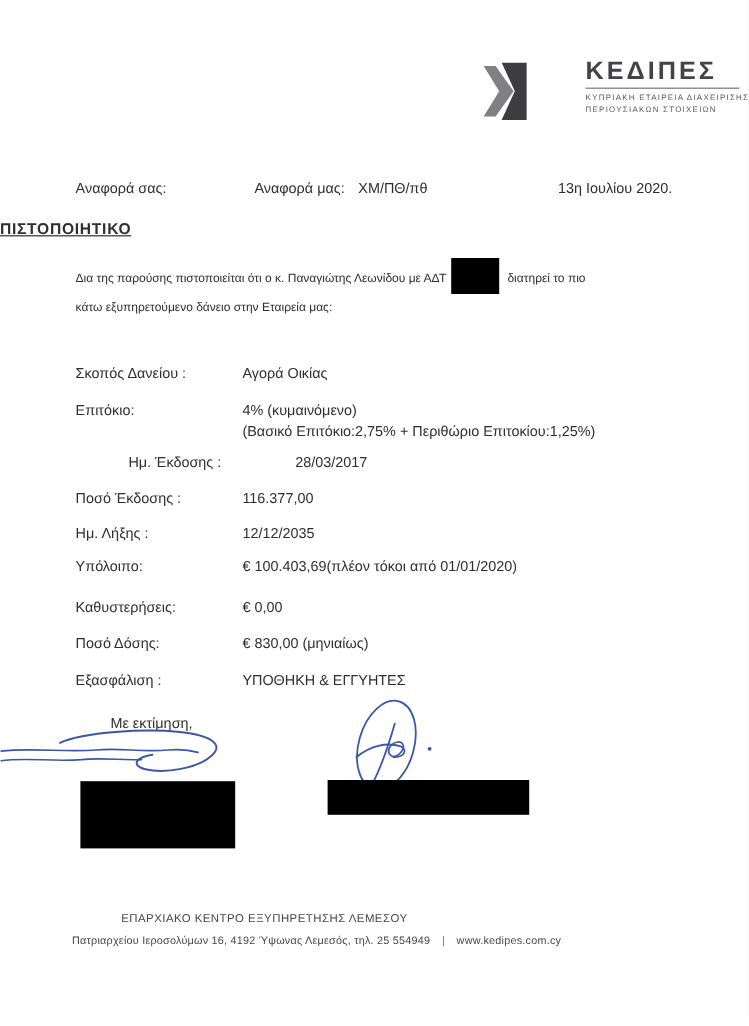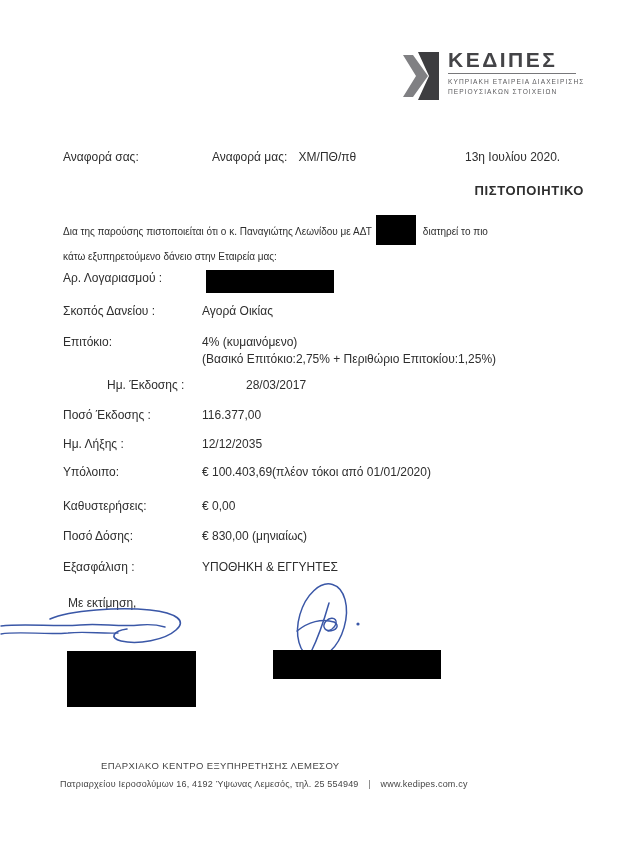--- a/index.html
+++ b/index.html
@@ -24,57 +24,57 @@
   .logo-rule{height:1px;background:#77777a;margin:3px 0 3px 0;width:128px;}
   .logo-sub{
     font-size:6.6px;letter-spacing:1.05px;color:#5a5a5d;line-height:1.45;
     white-space:nowrap;
   }
 
   
   .without-prejudice{font-size:12.5px;font-weight:bold;letter-spacing:.2px;white-space:nowrap;}
   .refs{font-size:12px;}
   .doc-title{
-    width:584px;text-align:right;font-size:13px;font-weight:bold;
-    letter-spacing:.6px;
+    width:584px;text-align:left;font-size:13px;font-weight:bold;
+    text-decoration:underline;letter-spacing:.6px;
   }
 
   
   .intro-line{font-size:10px;white-space:nowrap;line-height:24px;}
   .redact-inline{
     display:inline-block;width:40px;height:30px;background:#000;
     vertical-align:-10px;margin:0 7px 0 4px;
   }
 
   
   .frow{left:63px;font-size:12px;white-space:nowrap;line-height:17px;}
   .flabel{display:inline-block;width:139px;vertical-align:top;}
   .fvalue{display:inline-block;vertical-align:top;}
   .redact-account{
     display:inline-block;width:128px;height:23px;background:#000;
     vertical-align:-4px;margin-left:4px;
   }
 
-  .closing{font-size:12px;}
+  .closing{font-size:12px;margin-left:24px;}
 
   .redact-box{background:#000;}
 
   
   .footer-line1{font-size:9.5px;letter-spacing:.4px;color:#454545;white-space:nowrap;}
   .footer-line2{font-size:9px;letter-spacing:.2px;color:#454545;white-space:nowrap;}
   .footer-line2 .sep{margin:0 7px;color:#6a6a6a;}
 
   svg{display:block;}
 </style>
 </head>
 <body>
 
 <div class="page">
 
-  <div class="abs logo" style="left:403px;top:49px;">
+  <div class="abs logo" style="left:403px;top:49px;gap:40px;">
     <div class="logo-icon">
       <svg width="36" height="48" viewBox="0 0 36 48">
         <polygon points="0,3 10,3 25,24 10,45 0,45 13,24" fill="#808083"></polygon>
         <polygon points="15,0 36,0 36,48 15,48 26,24" fill="#3d3d40"></polygon>
       </svg>
     </div>
     <div>
       <div class="logo-name">ΚΕΔΙΠΕΣ</div>
       <div class="logo-rule"></div>
       <div class="logo-sub">ΚΥΠΡΙΑΚΗ ΕΤΑΙΡΕΙΑ ΔΙΑΧΕΙΡΙΣΗΣ</div>
@@ -92,23 +92,20 @@
 
   <div class="abs doc-title" style="left:0;top:183px;">ΠΙΣΤΟΠΟΙΗΤΙΚΟ</div>
 
   <div class="abs" style="left:63px;top:215px;">
     <div class="intro-line">
       <span>Δια της παρούσης πιστοποιείται ότι ο κ. Παναγιώτης Λεωνίδου με ΑΔΤ</span><span class="redact-inline"></span><span>διατηρεί το πιο</span>
     </div>
     <div class="intro-line">κάτω  εξυπηρετούμενο δάνειο στην Εταιρεία μας:</div>
   </div>
 
-  <div class="abs frow" style="top:270px;">
-    <span class="flabel">Αρ. Λογαριασμού :</span><span class="redact-account"></span>
-  </div>
 
   <div class="abs frow" style="top:303px;">
     <span class="flabel">Σκοπός Δανείου :</span><span class="fvalue">Αγορά Οικίας</span>
   </div>
 
   <div class="abs frow" style="top:334px;">
     <span class="flabel">Επιτόκιο:</span><span class="fvalue"><span style="display:block;">4% (κυμαινόμενο)</span><span style="display:block;">(Βασικό Επιτόκιο:2,75% + Περιθώριο Επιτοκίου:1,25%)</span></span>
   </div>
 
   <div class="abs frow" style="top:377px;margin-left:44px;">

